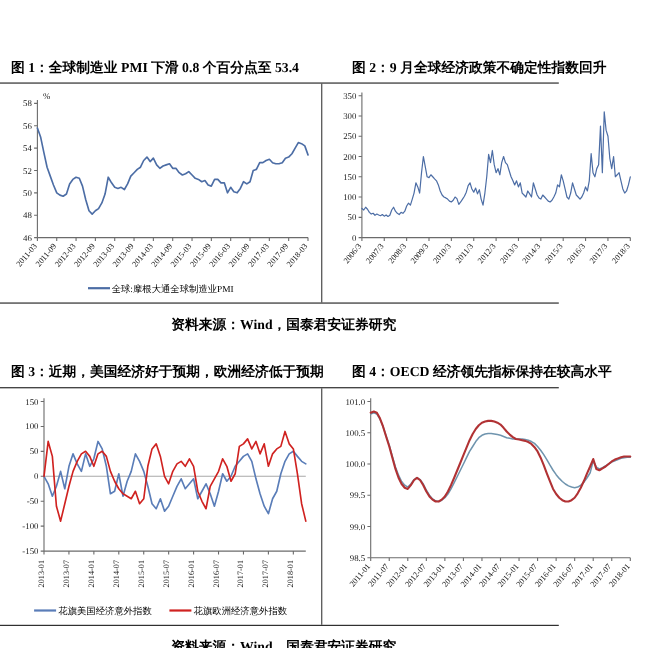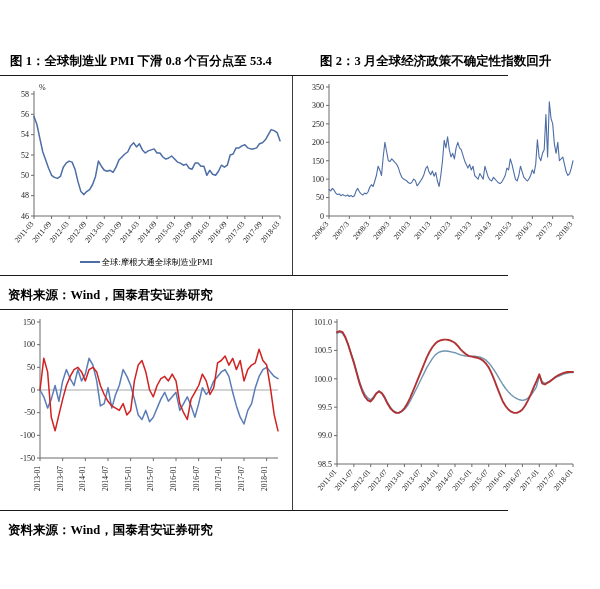--- a/index.html
+++ b/index.html
@@ -13,32 +13,32 @@
   .fig-titles .col-r{flex:1;}
   .fig-title{font-weight:bold;font-size:12.5px;padding-left:10px;white-space:nowrap;letter-spacing:0;}
   .chart-grid{display:flex;border-top:1.5px solid #1a1a1a;border-bottom:1.5px solid #1a1a1a;margin-top:5px;}
   .panel{box-sizing:border-box;}
   .panel.left{width:306px;border-right:1px solid #3a3a3a;}
   .panel.right{flex:1;}
   .chart-box{display:flex;justify-content:center;padding-top:4px;}
   .legend{display:flex;justify-content:center;gap:16px;font-size:8.5px;line-height:12px;padding-bottom:7px;margin-top:-4px;}
   .legend-item{display:inline-flex;align-items:center;gap:2px;white-space:nowrap;}
   .legend-line{width:20px;height:2px;display:inline-block;}
-  .source{font-weight:bold;font-size:12.5px;padding:11px 0 0 8px;}
+  .source{font-weight:bold;font-size:12.5px;padding:11px 0 0 8px;text-align:center;}
   .row2-titles{margin-top:18px;}
   svg text{font-family:"Liberation Serif","DejaVu Serif",serif;}
 </style>
 </head>
 <body>
 
 <div class="page">
 
   <div class="fig-titles">
     <div class="col-l fig-title">图 1：全球制造业 PMI 下滑 0.8 个百分点至 53.4</div>
-    <div class="col-r fig-title">图 2：3 月全球经济政策不确定性指数回升</div>
+    <div class="col-r fig-title">图 2：9 月全球经济政策不确定性指数回升</div>
   </div>
 
   <div class="chart-grid">
     <div class="panel left">
       <div class="chart-box">
           <svg viewBox="0 0 292 180" width="292" height="180">
             <line x1="34" y1="11" x2="34" y2="136" stroke="#6b6b6b" stroke-width="1"></line>
             <line x1="34" y1="136" x2="280" y2="136" stroke="#6b6b6b" stroke-width="1"></line>
             <line x1="31" y1="136" x2="34" y2="136" stroke="#6b6b6b" stroke-width="1"></line>
             <text x="29" y="138.8" text-anchor="end" font-size="8" fill="#1a1a1a">46</text>
@@ -143,20 +143,24 @@
             <line x1="280" y1="136" x2="280" y2="139" stroke="#6b6b6b" stroke-width="1"></line>
             <text x="280" y="144" font-size="7.5" fill="#1a1a1a" text-anchor="end" transform="rotate(-50 280 144)">2018/3</text>
             <polyline points="36.0,109.5 37.7,110.9 39.4,108.4 41.1,110.2 42.8,113.1 44.5,114.6 46.2,113.9 47.9,115.7 49.6,114.6 51.3,115.4 52.9,116.1 54.6,115.0 56.3,116.5 58.0,115.4 59.7,116.8 61.4,115.7 63.1,110.9 64.8,108.4 66.5,112.0 68.2,113.9 69.9,115.0 71.6,113.1 73.3,113.9 75.0,112.0 76.7,107.3 78.4,104.7 80.1,106.5 81.8,101.0 83.4,95.5 85.1,86.2 86.8,89.9 88.5,95.5 90.2,77.0 91.9,62.3 93.6,71.5 95.3,80.7 97.0,81.5 98.7,78.9 100.4,80.7 102.1,82.6 103.8,84.4 105.5,88.1 107.2,93.6 108.9,97.3 110.6,99.1 112.3,99.9 113.9,101.0 115.6,102.8 117.3,103.6 119.0,102.1 120.7,99.1 122.4,100.6 124.1,105.8 125.8,103.6 127.5,101.0 129.2,98.4 130.9,94.7 132.6,88.8 134.3,86.2 136.0,91.8 137.7,94.7 139.4,91.0 141.1,96.2 142.8,92.5 144.4,101.0 146.1,106.5 147.8,95.5 149.5,80.7 151.2,60.4 152.9,67.8 154.6,56.8 156.3,69.7 158.0,77.0 159.7,73.3 161.4,78.9 163.1,67.8 164.8,62.3 166.5,67.8 168.2,69.7 169.9,75.2 171.6,80.7 173.3,84.4 174.9,88.1 176.6,84.4 178.3,89.9 180.0,86.2 181.7,95.5 183.4,97.3 185.1,99.1 186.8,93.6 188.5,96.2 190.2,99.1 191.9,86.2 193.6,91.8 195.3,97.3 197.0,99.9 198.7,101.0 200.4,97.3 202.1,99.1 203.8,101.0 205.4,102.8 207.1,103.6 208.8,102.1 210.5,99.1 212.2,95.5 213.9,88.1 215.6,89.9 217.3,78.9 219.0,84.4 220.7,91.8 222.4,99.1 224.1,101.0 225.8,95.5 227.5,86.2 229.2,91.8 230.9,97.3 232.6,99.1 234.3,101.0 235.9,99.1 237.6,95.5 239.3,89.9 241.0,93.6 242.7,84.4 244.4,59.7 246.1,77.0 247.8,80.7 249.5,73.3 251.2,69.7 252.9,34.6 254.6,77.0 256.3,21.7 258.0,38.3 259.7,43.9 261.4,64.1 263.1,73.3 264.8,62.3 266.4,80.7 268.1,78.9 269.8,77.0 271.5,84.4 273.2,91.8 274.9,95.5 276.6,93.6 278.3,88.1 280.0,80.7" fill="none" stroke="#4c6da5" stroke-width="1.1" stroke-linejoin="round" stroke-linecap="round"></polyline>
           </svg>
         </div>
     </div>
   </div>
 
   <div class="source">资料来源：Wind，国泰君安证券研究</div>
 
+  <div class="fig-titles row2-titles">
+    <div class="col-l fig-title">图 3：近期，美国经济好于预期，欧洲经济低于预期</div>
+    <div class="col-r fig-title">图 4：OECD 经济领先指标保持在较高水平</div>
+  </div>
 
   <div class="chart-grid">
     <div class="panel left">
       <div class="chart-box">
           <svg viewBox="0 0 292 196" width="292" height="196">
             <line x1="40" y1="5" x2="40" y2="144" stroke="#6b6b6b" stroke-width="1"></line>
             <line x1="40" y1="144" x2="278" y2="144" stroke="#6b6b6b" stroke-width="1"></line>
             <line x1="37" y1="144" x2="40" y2="144" stroke="#6b6b6b" stroke-width="1"></line>
             <text x="35" y="146.8" text-anchor="end" font-size="8" fill="#1a1a1a">-150</text>
             <line x1="37" y1="121.33333333333334" x2="40" y2="121.33333333333334" stroke="#6b6b6b" stroke-width="1"></line>
@@ -190,20 +194,30 @@
             <text x="198.66666666666666" y="152" font-size="7.5" fill="#1a1a1a" text-anchor="end" transform="rotate(-90 198.66666666666666 152)">2016-07</text>
             <line x1="221.33333333333331" y1="144" x2="221.33333333333331" y2="147" stroke="#6b6b6b" stroke-width="1"></line>
             <text x="221.33333333333331" y="152" font-size="7.5" fill="#1a1a1a" text-anchor="end" transform="rotate(-90 221.33333333333331 152)">2017-01</text>
             <line x1="244" y1="144" x2="244" y2="147" stroke="#6b6b6b" stroke-width="1"></line>
             <text x="244" y="152" font-size="7.5" fill="#1a1a1a" text-anchor="end" transform="rotate(-90 244 152)">2017-07</text>
             <line x1="266.66666666666663" y1="144" x2="266.66666666666663" y2="147" stroke="#6b6b6b" stroke-width="1"></line>
             <text x="266.66666666666663" y="152" font-size="7.5" fill="#1a1a1a" text-anchor="end" transform="rotate(-90 266.66666666666663 152)">2018-01</text>
             <polyline points="40.0,76.0 43.8,82.8 47.6,94.1 51.3,85.1 55.1,71.5 58.9,87.3 62.7,66.9 66.4,55.6 70.2,64.7 74.0,71.5 77.8,55.6 81.6,66.9 85.3,60.1 89.1,44.3 92.9,51.1 96.7,66.9 100.4,91.9 104.2,89.6 108.0,73.7 111.8,94.1 115.6,80.5 119.3,71.5 123.1,55.6 126.9,62.4 130.7,71.5 134.4,85.1 138.2,100.9 142.0,105.5 145.8,96.4 149.6,107.7 153.3,103.2 157.1,94.1 160.9,85.1 164.7,78.3 168.4,87.3 172.2,82.8 176.0,78.3 179.8,96.4 183.6,89.6 187.3,82.8 191.1,91.9 194.9,103.2 198.7,89.6 202.4,73.7 206.2,80.5 210.0,76.0 213.8,66.9 217.6,62.4 221.3,57.9 225.1,55.6 228.9,62.4 232.7,78.3 236.4,91.9 240.2,103.2 244.0,110.0 247.8,96.4 251.6,89.6 255.3,73.7 259.1,62.4 262.9,55.6 266.7,53.3 270.4,57.9 274.2,62.4 278.0,64.7" fill="none" stroke="#5a7db8" stroke-width="1.5" stroke-linejoin="round" stroke-linecap="round"></polyline>
             <polyline points="40.0,76.0 43.8,44.3 47.6,57.9 51.3,103.2 55.1,116.8 58.9,100.9 62.7,85.1 66.4,71.5 70.2,62.4 74.0,55.6 77.8,53.3 81.6,57.9 85.3,66.9 89.1,55.6 92.9,53.3 96.7,57.9 100.4,71.5 104.2,80.5 108.0,87.3 111.8,91.9 115.6,94.1 119.3,96.4 123.1,89.6 126.9,100.9 130.7,96.4 134.4,66.9 138.2,51.1 142.0,46.5 145.8,57.9 149.6,76.0 153.3,82.8 157.1,71.5 160.9,64.7 164.7,62.4 168.4,66.9 172.2,60.1 176.0,66.9 179.8,89.6 183.6,98.7 187.3,105.5 191.1,85.1 194.9,78.3 198.7,71.5 202.4,60.1 206.2,66.9 210.0,80.5 213.8,73.7 217.6,48.8 221.3,46.5 225.1,42.0 228.9,51.1 232.7,44.3 236.4,55.6 240.2,46.5 244.0,66.9 247.8,55.6 251.6,51.1 255.3,48.8 259.1,35.2 262.9,46.5 266.7,51.1 270.4,73.7 274.2,100.9 278.0,116.8" fill="none" stroke="#d02220" stroke-width="1.5" stroke-linejoin="round" stroke-linecap="round"></polyline>
           </svg>
+        </div>
+      <div class="legend">
+          <span class="legend-item">
+            <span class="legend-line" style="background: rgb(90, 125, 184);"></span>
+            <span>花旗美国经济意外指数</span>
+          </span>
+          <span class="legend-item">
+            <span class="legend-line" style="background: rgb(208, 34, 32);"></span>
+            <span>花旗欧洲经济意外指数</span>
+          </span>
         </div>
     </div>
     <div class="panel right">
       <div class="chart-box">
           <svg viewBox="0 0 292 196" width="292" height="196">
             <line x1="44" y1="5" x2="44" y2="150" stroke="#6b6b6b" stroke-width="1"></line>
             <line x1="44" y1="150" x2="280" y2="150" stroke="#6b6b6b" stroke-width="1"></line>
             <line x1="41" y1="150" x2="44" y2="150" stroke="#6b6b6b" stroke-width="1"></line>
             <text x="39" y="152.8" text-anchor="end" font-size="8" fill="#1a1a1a">98.5</text>
             <line x1="41" y1="121.60000000000001" x2="44" y2="121.60000000000001" stroke="#6b6b6b" stroke-width="1"></line>

